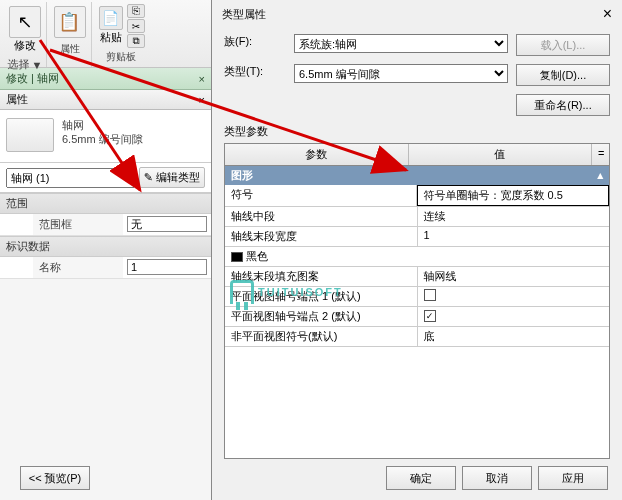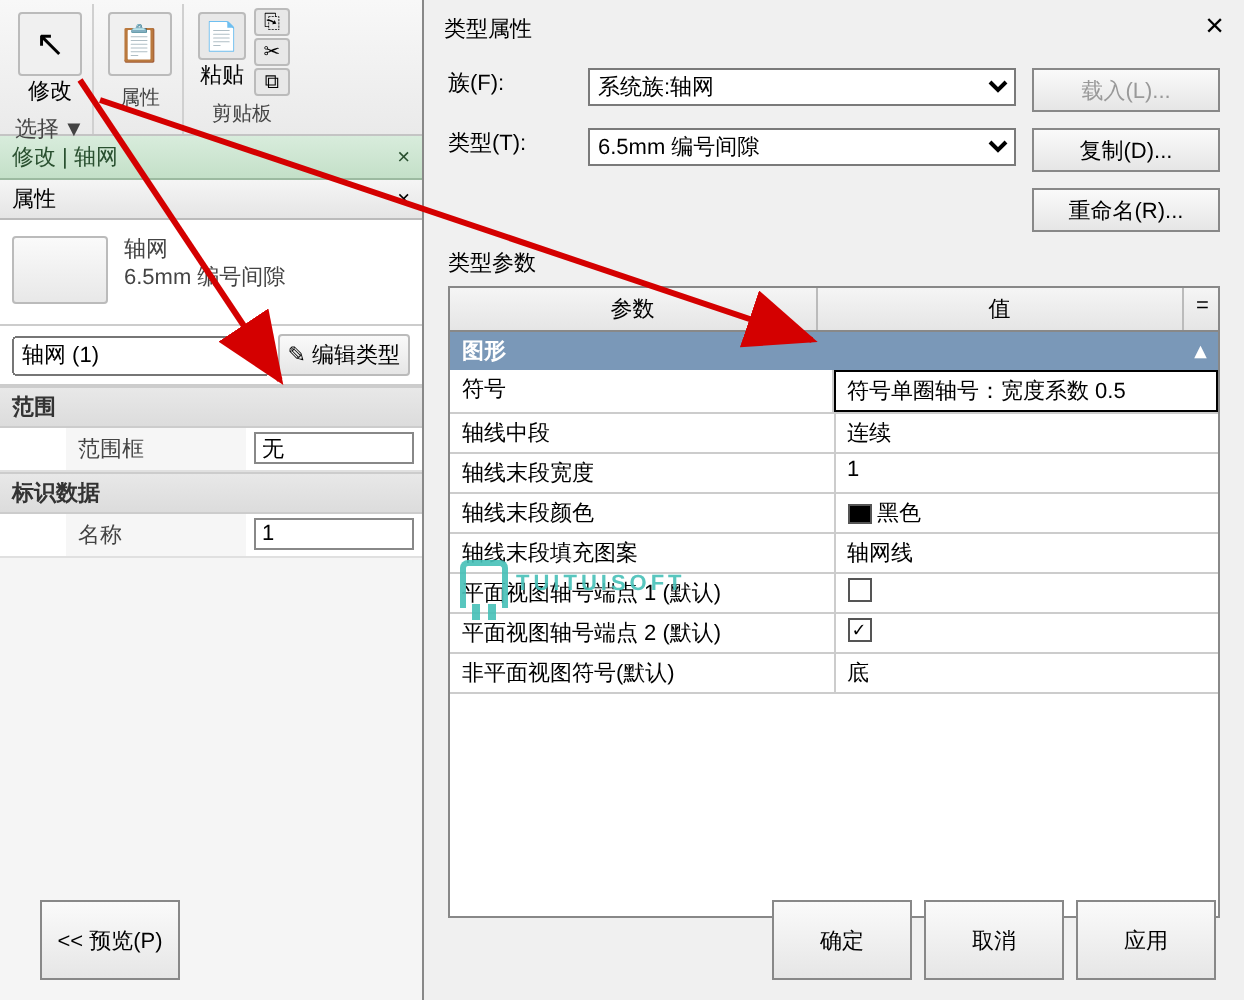--- a/index.html
+++ b/index.html
@@ -25,21 +25,21 @@
 .type-selector { padding: 8px 6px; background: #fff; border-bottom: 1px solid #ccc; }
 .type-preview { display: flex; gap: 8px; margin-bottom: 2px; }
 .type-thumb { width: 48px; height: 34px; background: linear-gradient(#fafafa, #e8e8e8); border: 1px solid #bbb; border-radius: 2px; }
 .type-info { line-height: 1.3; color: #444; }
 
 .instance-row { display: flex; align-items: center; padding: 4px 6px; background: #fff; border-bottom: 1px solid #ccc; gap: 4px; }
 .instance-row select { flex: 1; height: 20px; font-size: 11px; }
 .edit-type-btn { display: flex; align-items: center; gap: 3px; cursor: pointer; background: linear-gradient(#fafafa,#e6e6e6); border: 1px solid #bbb; padding: 2px 4px; border-radius: 2px; font-size: 11px; }
 
 .prop-grid { background: #fff; }
-.prop-group { background: linear-gradient(#e8e8e8,#dcdcdc); padding: 2px 6px; font-size: 11px; font-weight: bold; color: #333; border-top: 1px solid #ccc; border-bottom: 1px solid #ccc; }
+.prop-group { background: linear-gradient(#e8e8e8,#dcdcdc); padding: 2px 6px; font-size: 11px; font-weight: normal; color: #333; border-top: 1px solid #ccc; border-bottom: 1px solid #ccc; }
 .prop-row { display: flex; border-bottom: 1px solid #e0e0e0; padding-left: 33px; }
 .prop-label { width: 90px; padding: 3px 6px; background: #f6f6f6; font-size: 11px; color: #444; }
 .prop-value { flex: 1; padding: 2px 4px; background: #fff; }
 .prop-value input { width: 100%; border: 1px solid #888; padding: 1px 3px; font-size: 11px; }
 
 
 .dialog { position: absolute; left: 211px; top: 0; right: 0; bottom: 0; background: #f0f0f0; border-left: 1px solid #888; }
 .dlg-title { height: 28px; display: flex; align-items: center; padding: 0 10px; font-size: 12px; }
 .dlg-title .close { margin-left: auto; font-size: 16px; cursor: pointer; }
 .dlg-body { padding: 6px 12px; }
@@ -59,21 +59,21 @@
 .params-group { background: #7a98b8; color: #fff; padding: 2px 6px; font-size: 11px; font-weight: bold; display: flex; align-items: center; }
 .params-group::after { content: "▴"; margin-left: auto; }
 .param-row { display: flex; border-bottom: 1px solid #ccc; }
 .param-name { flex: 1; padding: 2px 6px; font-size: 11px; border-right: 1px solid #ccc; }
 .param-value { flex: 1; padding: 2px 6px; font-size: 11px; position: relative; }
 .param-value.outlined { border: 1px solid #000; }
 .color-swatch { display: inline-block; width: 12px; height: 10px; background: #000; border: 1px solid #555; vertical-align: middle; margin-right: 3px; }
 .checkbox { width: 12px; height: 12px; border: 1px solid #555; display: inline-block; background: #fff; text-align: center; font-size: 9px; line-height: 10px; }
 
 .dlg-footer { position: absolute; bottom: 10px; right: 14px; display: flex; gap: 6px; align-items: center; }
-.dlg-footer button { width: 70px; height: 40px; font-size: 11px; background: linear-gradient(#fafafa,#e6e6e6); border: 1px solid #888; cursor: pointer; }
+.dlg-footer button { width: 70px; height: 24px; font-size: 11px; background: linear-gradient(#fafafa,#e6e6e6); border: 1px solid #888; cursor: pointer; }
 .preview-btn { margin-right: auto; margin-left: 14px; }
 
 .watermark { position: absolute; left: 230px; top: 280px; font-size: 22px; font-weight: bold; color: #46c0b8; letter-spacing: 2px; display: flex; align-items: center; gap: 4px; opacity: 0.9; pointer-events: none; }
 .watermark .wm-icon { width: 24px; height: 24px; border: 3px solid #46c0b8; border-radius: 4px 4px 0 0; border-bottom: none; position: relative; }
 .watermark .wm-icon::before, .watermark .wm-icon::after { content:""; position:absolute; width:4px; height:8px; background:#46c0b8; bottom:-6px; }
 .watermark .wm-icon::before { left:3px; }
 .watermark .wm-icon::after { right:3px; }
 
 
 .arrow-svg { position: absolute; top: 0; left: 0; pointer-events: none; }
@@ -194,21 +194,20 @@
           </div>
           <div class="param-row">
             <div class="param-name">轴线中段</div>
             <div class="param-value">连续</div>
           </div>
           <div class="param-row">
             <div class="param-name">轴线末段宽度</div>
             <div class="param-value">1</div>
           </div>
           <div class="param-row">
-            <div class="param-name">轴线末段颜色</div>
             <div class="param-value"><span class="color-swatch"></span>黑色</div>
           </div>
           <div class="param-row">
             <div class="param-name">轴线末段填充图案</div>
             <div class="param-value">轴网线</div>
           </div>
           <div class="param-row">
             <div class="param-name">平面视图轴号端点 1 (默认)</div>
             <div class="param-value"><span class="checkbox"></span></div>
           </div>

